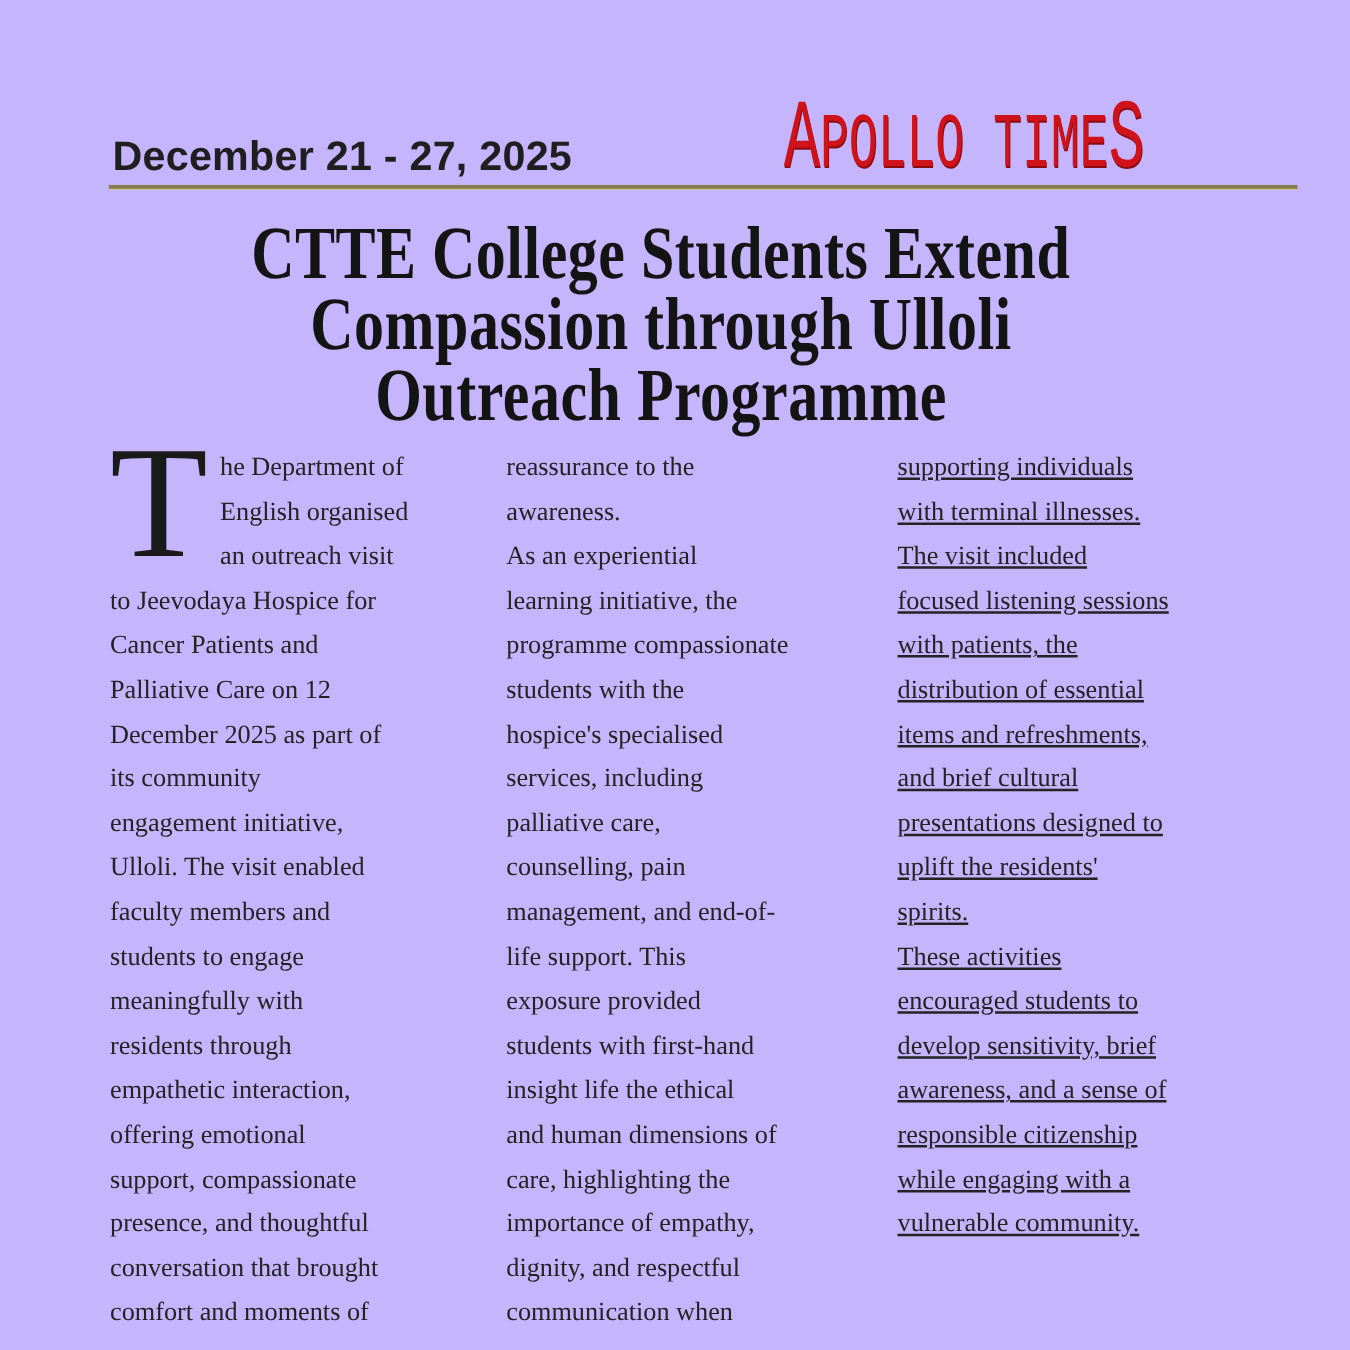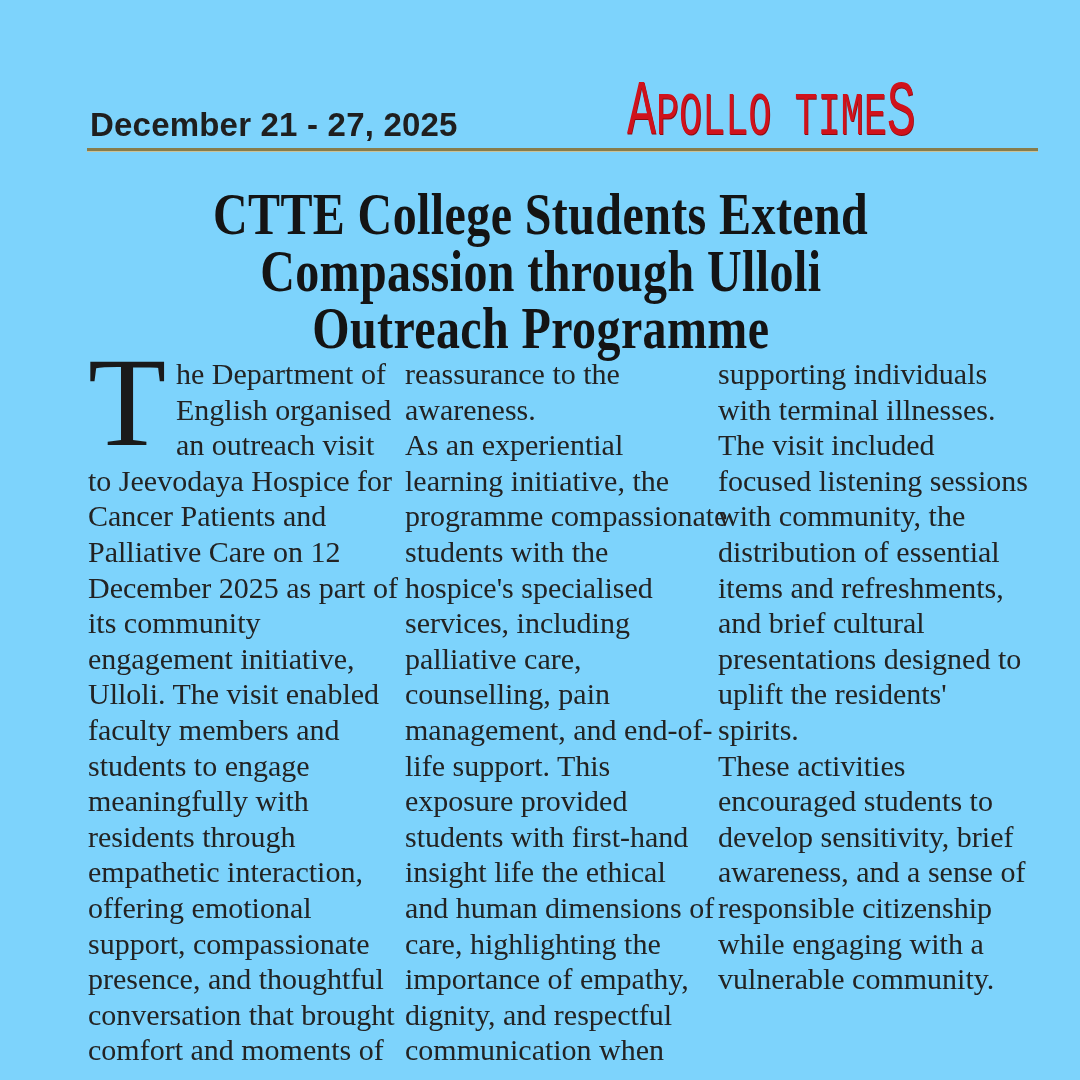--- a/index.html
+++ b/index.html
@@ -12,21 +12,21 @@
     height: 1080px;
     position: relative;
     overflow: hidden;
     font-family: "Liberation Serif", serif;
     color: #1e1e1e;
   }
   .page {
     position: absolute;
     left: 0; top: 0;
     width: 1080px; height: 1080px;
-    background: #7dd3fc;
+    background: #c4b5fd;
   }
   .issue-date {
     position: absolute;
     left: 90px;
     top: 106px;
     font-family: "Liberation Sans", sans-serif;
     font-weight: bold;
     font-size: 33px;
     letter-spacing: 0.2px;
     color: #1f1f1f;
@@ -86,32 +86,32 @@
     display: inline-block;
     font-size: 60px;
     transform: scaleX(0.80);
     transform-origin: center center;
     letter-spacing: 0.5px;
   }
   .col {
     position: absolute;
     top: 356px;
     font-family: "Liberation Serif", serif;
-    font-size: 30px;
+    font-size: 21px;
     color: #232323;
   }
   .col .ln {
     display: block;
     height: 35.6px;
     line-height: 35.6px;
     white-space: nowrap;
   }
   .col1 { left: 88px; width: 312px; }
   .col2 { left: 405px; width: 310px; }
-  .col3 { left: 718px; width: 320px; }
+  .col3 { left: 718px; width: 320px; text-decoration: underline; }
   .dropcap {
     position: absolute;
     left: 88px;
     top: 352px;
     width: 80px;
     height: 100px;
     font-family: "Liberation Serif", serif;
     font-size: 128px;
     line-height: 100px;
     color: #1a1a1a;
@@ -127,21 +127,21 @@
 <div class="page">
 
   <div class="issue-date">December 21 - 27, 2025</div>
 
   <div class="masthead">
     <span class="mh-inner"><span class="big">A</span><span class="small">POLLO</span><span class="small">&nbsp;</span><span class="small">T</span><span class="small">IME</span><span class="big">S</span></span>
   </div>
 
   <div class="divider"></div>
 
-  <h1 class="headline" style="margin:16px;">
+  <h1 class="headline" style="margin:4px;">
     <span class="hl-line"><span>CTTE College Students Extend</span></span>
     <span class="hl-line"><span>Compassion through Ulloli</span></span>
     <span class="hl-line"><span>Outreach Programme</span></span>
   </h1>
 
   <div class="dropcap">T</div>
 
   <div class="col col1">
       <span class="ln indent">he Department of</span>
       <span class="ln indent">English organised</span>
@@ -184,21 +184,21 @@
       <span class="ln">care, highlighting the</span>
       <span class="ln">importance of empathy,</span>
       <span class="ln">dignity, and respectful</span>
       <span class="ln">communication when</span>
     </div>
   <div class="col col3">
       <span class="ln">supporting individuals</span>
       <span class="ln">with terminal illnesses.</span>
       <span class="ln">The visit included</span>
       <span class="ln">focused listening sessions</span>
-      <span class="ln">with community, the</span>
+      <span class="ln">with patients, the</span>
       <span class="ln">distribution of essential</span>
       <span class="ln">items and refreshments,</span>
       <span class="ln">and brief cultural</span>
       <span class="ln">presentations designed to</span>
       <span class="ln">uplift the residents'</span>
       <span class="ln">spirits.</span>
       <span class="ln">These activities</span>
       <span class="ln">encouraged students to</span>
       <span class="ln">develop sensitivity, brief</span>
       <span class="ln">awareness, and a sense of</span>

